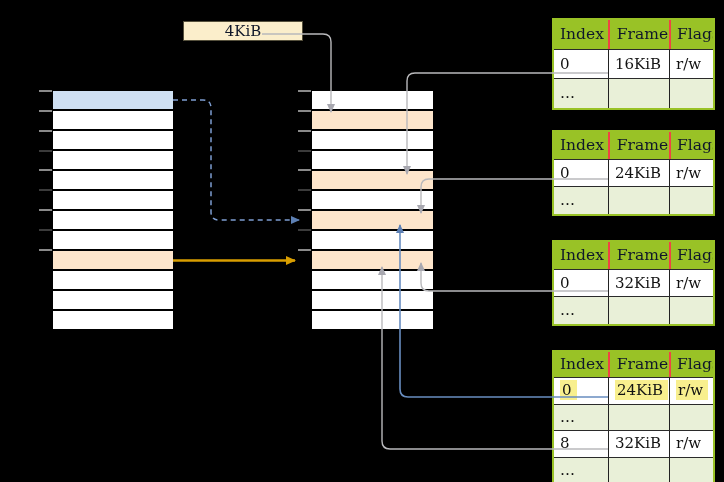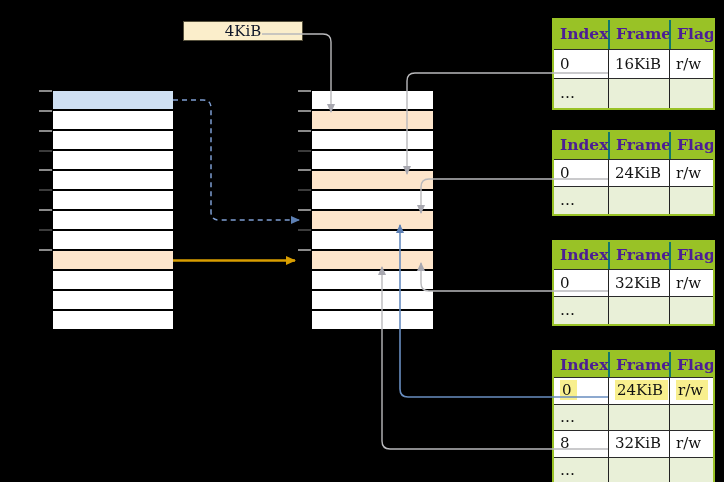--- a/index.html
+++ b/index.html
@@ -32,22 +32,22 @@
   #table-2{top:130px;}
   #table-3{top:240px;}
   #table-4{top:350px;}
   .trow{display:grid;grid-template-columns:54px 61px 44px;}
   #table-1 .trow{height:28.6px;line-height:28.6px;}
   #table-2 .trow,#table-3 .trow{height:26.6px;line-height:26.6px;}
   #table-4 .trow{height:25.4px;line-height:25.4px;}
   .trow.thead{background:var(--table-green);}
   .trow.shaded{background:var(--row-shaded);}
   .tcell{padding-left:6px;font-size:15px;color:#121212;overflow:hidden;white-space:nowrap;}
-  .tcell.hcell{font-weight:bold;color:#4c1d95;font-size:15.5px;}
-  .tcell.hcell + .tcell.hcell{border-left:2px solid #0f766e;}
+  .tcell.hcell{font-weight:normal;color:#0f172a;font-size:15.5px;}
+  .tcell.hcell + .tcell.hcell{border-left:2px solid #ef4444;text-align:center;}
   .trow:not(.thead) .tcell + .tcell{border-left:1px solid #222222;}
   .trow:not(.thead){border-top:1px solid #2a2a2a;}
   .hl{background:var(--highlight-yellow);padding:1px 5px 1px 2px;}
 
   
   #overlay{position:absolute;left:0;top:0;width:724px;height:482px;pointer-events:none;}
   .ln-gray{stroke:var(--arrow-gray);stroke-width:1.4;fill:none;}
   .ln-blue{stroke:var(--arrow-blue);stroke-width:1.6;fill:none;}
   .ln-blue-dash{stroke:var(--arrow-blue-dash);stroke-width:1.5;fill:none;stroke-dasharray:5 4;}
   .ln-orange{stroke:var(--arrow-orange);stroke-width:2.6;fill:none;}

